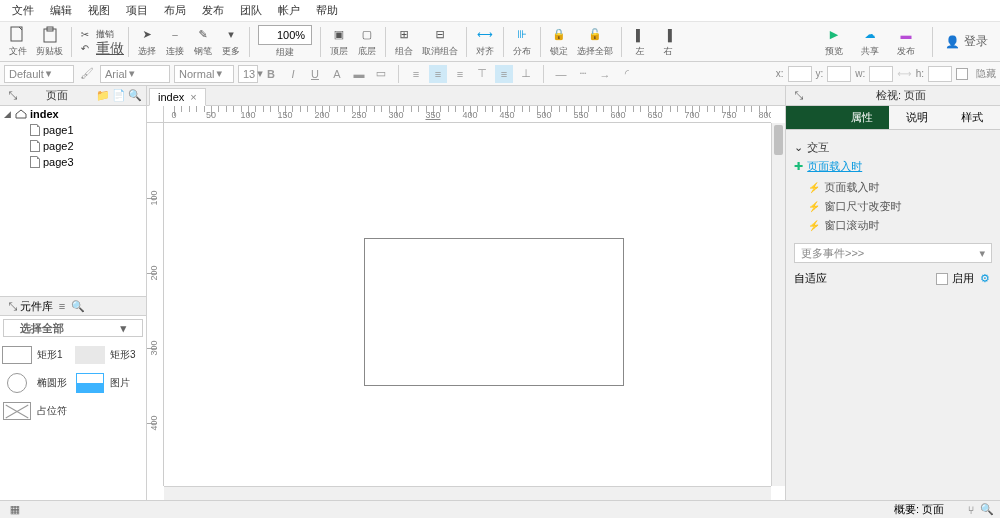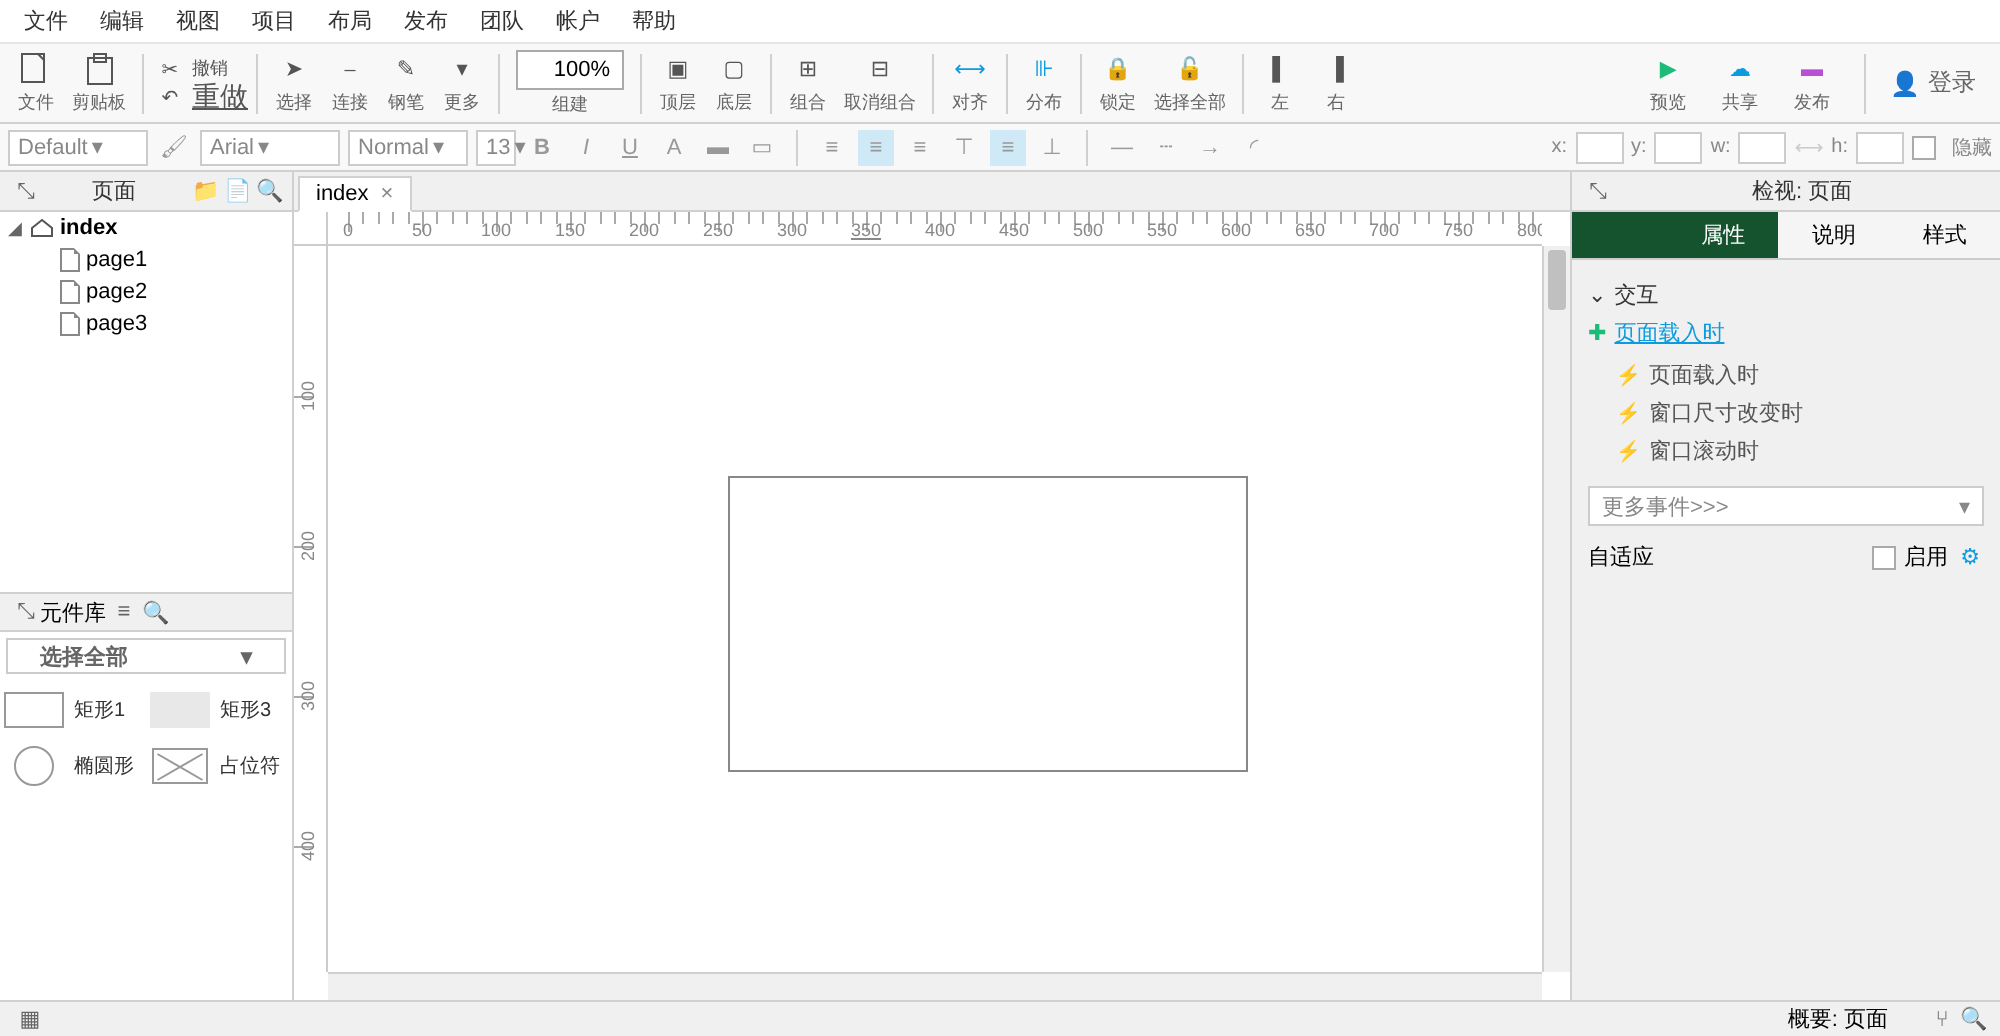--- a/index.html
+++ b/index.html
@@ -343,20 +343,26 @@
         <div class="lib-shape">
           <div class="rect filled"></div>
         </div>
         <div class="lib-label">矩形3</div>
       </div>
     <div class="lib-item">
         <div class="lib-shape">
           <div class="circle"></div>
         </div>
         <div class="lib-label">椭圆形</div>
+      </div>
+    <div class="lib-item">
+        <div class="lib-shape">
+          <div class="img"></div>
+        </div>
+        <div class="lib-label">图片</div>
       </div>
     <div class="lib-item">
         <div class="lib-shape">
           <div class="ph"></div>
         </div>
         <div class="lib-label">占位符</div>
       </div>
   </div>
 </div>
 

